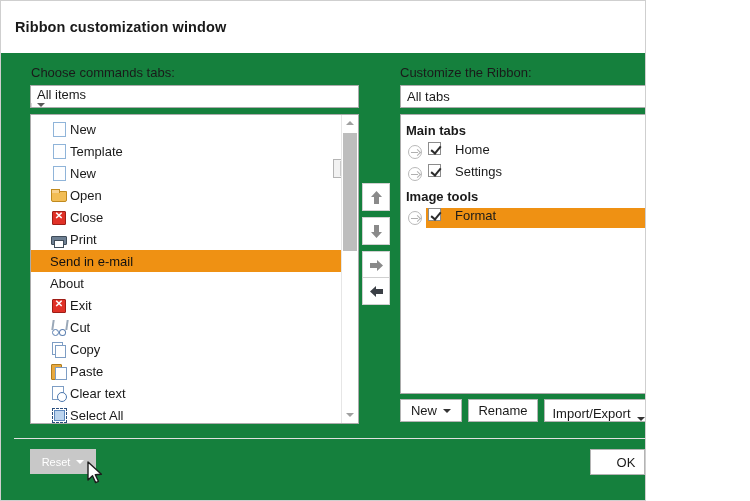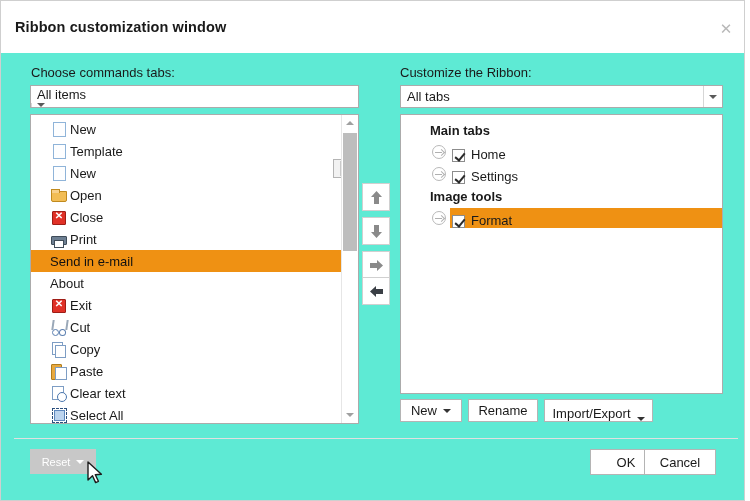--- a/index.html
+++ b/index.html
@@ -6,22 +6,22 @@
     margin: 0; padding: 0;
     width: 750px; height: 501px;
     background: #ffffff;
     font-family: "Liberation Sans", sans-serif;
     -webkit-font-smoothing: antialiased;
   }
   * { box-sizing: border-box; }
 
   #window {
     position: relative;
-    width: 745px; height: 501px;
-    background: #5eead4;
+    width: 646px; height: 501px;
+    background: #15803d;
     border: 1px solid #cfcfcf;
     overflow: hidden;
   }
 
   
   #titlebar {
     position: absolute; left: 0; top: 0; width: 750px; height: 52px;
     background: #ffffff;
   }
   #title-text {
@@ -242,35 +242,35 @@
   #btn-right { top: 250px; }
   #btn-left  { top: 276px; }
 
   .ar { display: block; }
 
   
   #tree-box {
     position: absolute; left: 399px; top: 113px;
     width: 323px; height: 280px;
     border: 1px solid #ababab; background: #ffffff;
-    overflow: hidden; padding-top: 4px; padding-left: 24px;
+    overflow: hidden; padding-top: 4px;
   }
   .tgroup {
     height: 22px; display: flex; align-items: center;
     padding-left: 5px;
     font-size: 13px; font-weight: bold; color: #1a1a1a;
   }
   .titem {
     height: 22px; display: flex; align-items: center;
     padding-left: 7px; font-size: 13px; color: #1a1a1a;
   }
   .titem.sel .titem-hl { background: #ef9113; }
   .titem-hl {
-    display: flex; align-items: flex-end; flex: 1 1 auto;
-    height: 20px; margin-left: 4px; padding-left: 2px;
+    display: flex; align-items: flex-start; flex: 1 1 auto;
+    height: 20px; margin-left: 4px; padding-left: 2px; gap: 8px;
   }
   .expander {
     width: 14px; height: 14px; border-radius: 50%;
     border: 1px solid #b9b9b9; flex: 0 0 auto;
     position: relative; background: #ffffff;
   }
   .expander::before {
     content: ""; position: absolute; left: 2px; top: 6px;
     width: 7px; height: 1px; background: #b0b0b0;
   }

